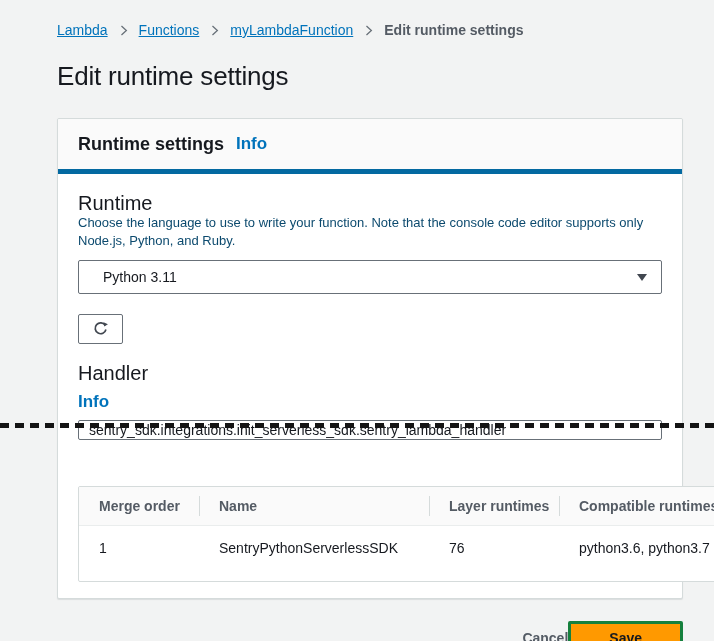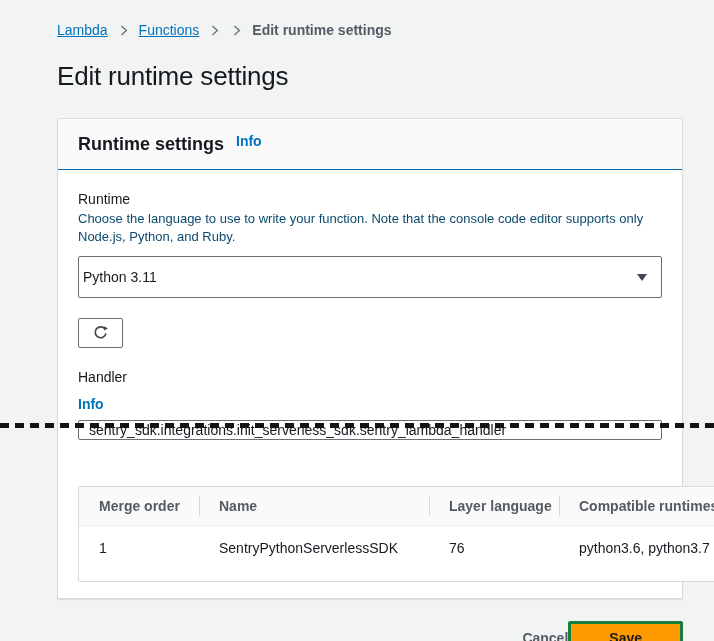--- a/index.html
+++ b/index.html
@@ -19,32 +19,32 @@
   .crumb-current { color:#545b64; font-weight:700; }
   .crumb-sep { display:flex; align-items:center; }
 
   
   h1.page-title { font-size:26px; line-height:32px; font-weight:400; letter-spacing:-0.2px;
     color:#16191f; margin:21px 0 0 0; }
 
   
   .card { margin-top:26px; background:#fff; border:1px solid #d5dbdb; border-radius:2px;
     box-shadow:0 1px 1px rgba(0,28,36,.10); }
-  .card-header { background:#fafafa; border-bottom:1px solid #0369a1; padding:14px 20px;
-    display:flex; align-items:flex-start; gap:12px; border-radius:2px 2px 0 0; }
+  .card-header { background:#fafafa; border-bottom:5px solid #0369a1; padding:14px 20px;
+    display:flex; align-items:center; gap:12px; border-radius:2px 2px 0 0; }
   .card-header h2 { margin:0; font-size:18px; line-height:22px; font-weight:700; color:#16191f; }
-  .info-link { font-size:14px; font-weight:700; color:#0073bb; text-decoration:none; cursor:pointer; }
+  .info-link { font-size:17px; font-weight:700; color:#0073bb; text-decoration:none; cursor:pointer; }
   .card-body { padding:20px 20px 16px 20px; }
 
-  .field-label { font-size:14px; line-height:18px; color:#16191f; }
+  .field-label { font-size:20px; line-height:18px; color:#16191f; }
   .field-desc { font-size:13px; line-height:18px; color:#0c4a6e; margin-top:2px; max-width:604px; }
 
   .select {
-    margin-top:10px; height:42px; background:#fff; border:1px solid #687078; border-radius:2px;
-    display:flex; align-items:center; justify-content:space-between; padding:0 14px 0 4px; cursor:pointer;
+    margin-top:10px; height:34px; background:#fff; border:1px solid #687078; border-radius:2px;
+    display:flex; align-items:center; justify-content:space-between; padding:0 14px 0 24px; cursor:pointer;
   }
   .select-value { font-size:14px; color:#16191f; }
   .caret { width:0; height:0; border-left:5px solid transparent; border-right:5px solid transparent;
     border-top:7px solid #414750; }
 
   .refresh-btn { margin-top:20px; width:45px; height:30px; background:#fff;
     border:1px solid #687078; border-radius:2px; display:flex; align-items:center; justify-content:center;
     cursor:pointer; padding:0; }
 
   .handler-row { margin-top:20px; display:flex; align-items:baseline; gap:10px;flex-direction:column; }
@@ -90,20 +90,21 @@
       <svg width="13" height="13" viewBox="0 0 16 16" fill="none">
           <path d="M5.5 2.5 L11.5 8 L5.5 13.5" stroke="#687078" stroke-width="1.6"></path>
         </svg>
     </span>
     <a class="crumb-link">Functions</a>
     <span class="crumb-sep">
       <svg width="13" height="13" viewBox="0 0 16 16" fill="none">
           <path d="M5.5 2.5 L11.5 8 L5.5 13.5" stroke="#687078" stroke-width="1.6"></path>
         </svg>
     </span>
+    <a class="crumb-link">myLambdaFunction</a>
     <span class="crumb-sep">
       <svg width="13" height="13" viewBox="0 0 16 16" fill="none">
           <path d="M5.5 2.5 L11.5 8 L5.5 13.5" stroke="#687078" stroke-width="1.6"></path>
         </svg>
     </span>
     <span class="crumb-current">Edit runtime settings</span>
   </nav>
 
   <h1 class="page-title">Edit runtime settings</h1>
 
@@ -143,21 +144,21 @@
           <colgroup>
               <col style="width:120px">
               <col style="width:230px">
               <col style="width:130px">
               <col style="width:200px">
             </colgroup>
           <thead>
             <tr>
               <th>Merge order</th>
               <th>Name</th>
-              <th>Layer language</th>
+              <th>Layer runtimes</th>
               <th>Compatible runtimes</th>
             </tr>
           </thead>
           <tbody>
             <tr>
               <td>1</td>
               <td>SentryPythonServerlessSDK</td>
               <td>76</td>
               <td>python3.6, python3.7</td>
             </tr>

